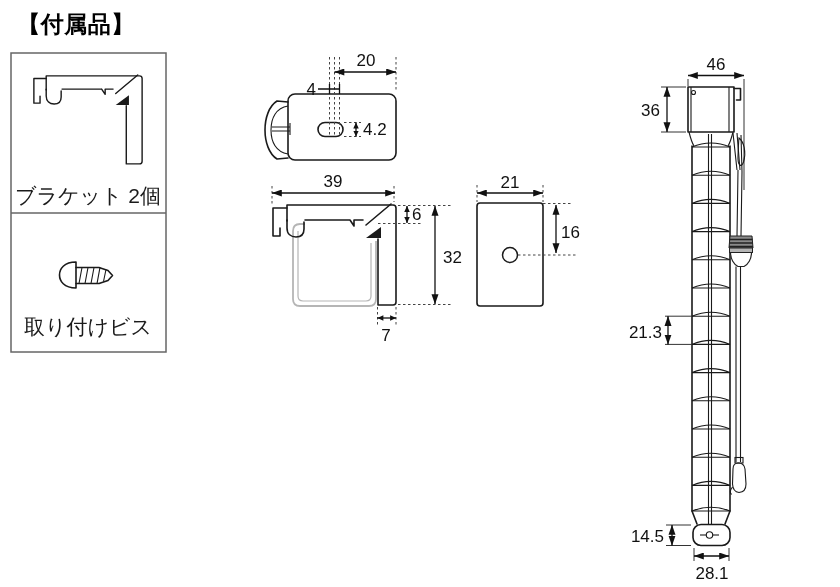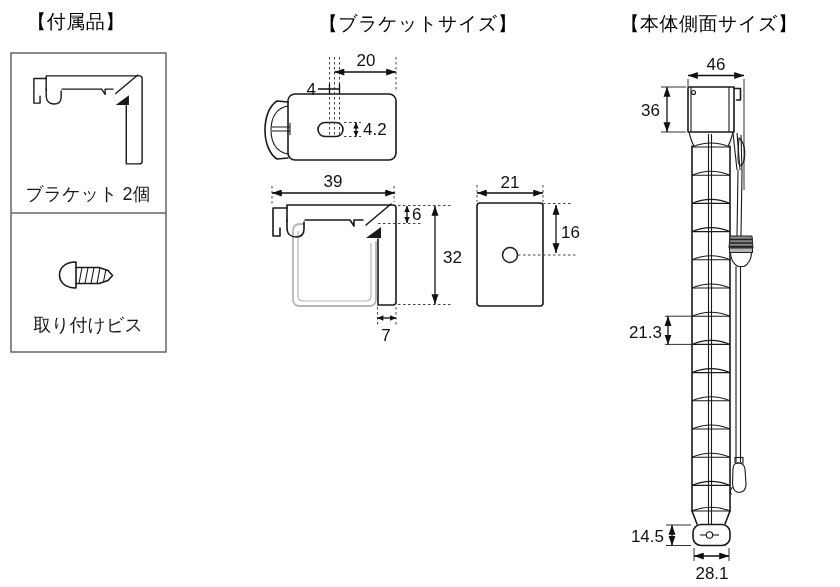--- a/index.html
+++ b/index.html
@@ -1,37 +1,35 @@
 <!DOCTYPE html>
 <html><head>
 <meta charset="utf-8">
 <style>
   html,body{margin:0;padding:0;background:#ffffff;}
   body{font-family:"Liberation Sans","DejaVu Sans",sans-serif;}
   #stage{position:relative;width:840px;height:587px;background:#ffffff;overflow:hidden;}
-  .heading{position:absolute;transform:translateX(-50%);font-size:19px;font-weight:normal;color:#000;white-space:nowrap;letter-spacing:0.5px;}
-  .cell-label{position:absolute;transform:translateX(-50%);font-size:18px;color:#1a1a1a;white-space:nowrap;}
+  .heading{position:absolute;transform:translateX(-50%);font-size:23px;font-weight:bold;color:#000;white-space:nowrap;letter-spacing:0.5px;}
+  .cell-label{position:absolute;transform:translateX(-50%);font-size:21px;color:#1a1a1a;white-space:nowrap;}
   svg{position:absolute;top:0;left:0;}
   .ln{stroke:#1a1a1a;stroke-width:1.6;fill:none;stroke-linejoin:round;stroke-linecap:round;}
   .ln-thin{stroke:#1a1a1a;stroke-width:1.1;fill:none;}
   .grey{stroke:#b5b5b5;stroke-width:1.8;fill:none;stroke-linejoin:round;}
   .dim{stroke:#111111;stroke-width:1.3;fill:none;}
   .ext{stroke:#333333;stroke-width:1;fill:none;}
   .dot{stroke:#444444;stroke-width:1;fill:none;stroke-dasharray:2.5 2.5;}
   .dimtext{font-size:17px;fill:#111111;}
   .box{stroke:#666666;stroke-width:1.5;fill:none;}
 </style>
 </head>
 <body>
 
 <div id="stage">
 
   <div class="heading" style="left:76px;top:9px;">【付属品】</div>
-  <div class="heading" style="left:418px;top:11px;">【ブラケットサイズ】</div>
-  <div class="heading" style="left:709px;top:11px;">【本体側面サイズ】</div>
 
   <div class="cell-label" style="left:88px;top:182px;">ブラケット 2個</div>
   <div class="cell-label" style="left:88px;top:313px;font-family:Liberation Mono, monospace;">取り付けビス</div>
 
   <svg width="840" height="587" viewBox="0 0 840 587">
     <defs>
       <marker id="ah-e" markerWidth="11" markerHeight="8" refX="9.8" refY="3.5" orient="auto" markerUnits="userSpaceOnUse">
           <path d="M0,0 L10,3.5 L0,7 Z" fill="#111"></path>
         </marker>
       <marker id="ah-s" markerWidth="11" markerHeight="8" refX="0.2" refY="3.5" orient="auto" markerUnits="userSpaceOnUse">

